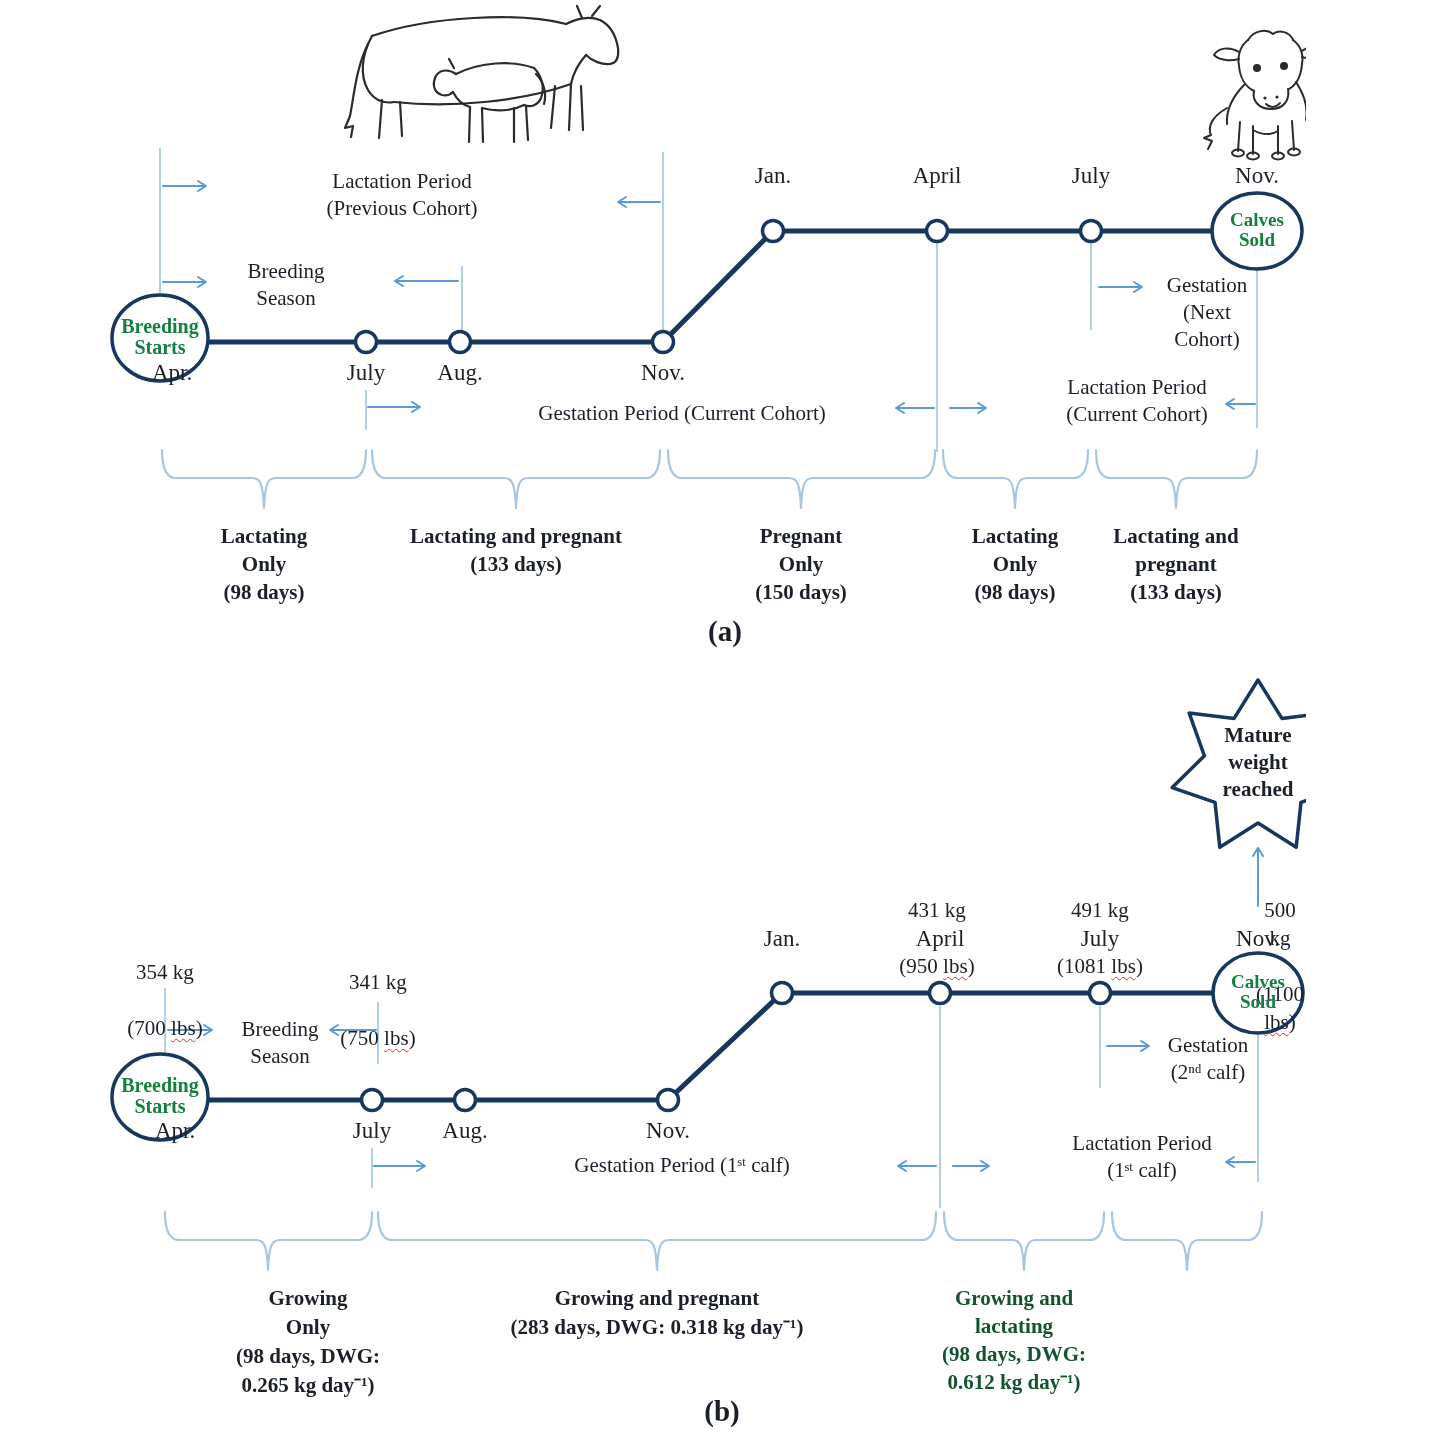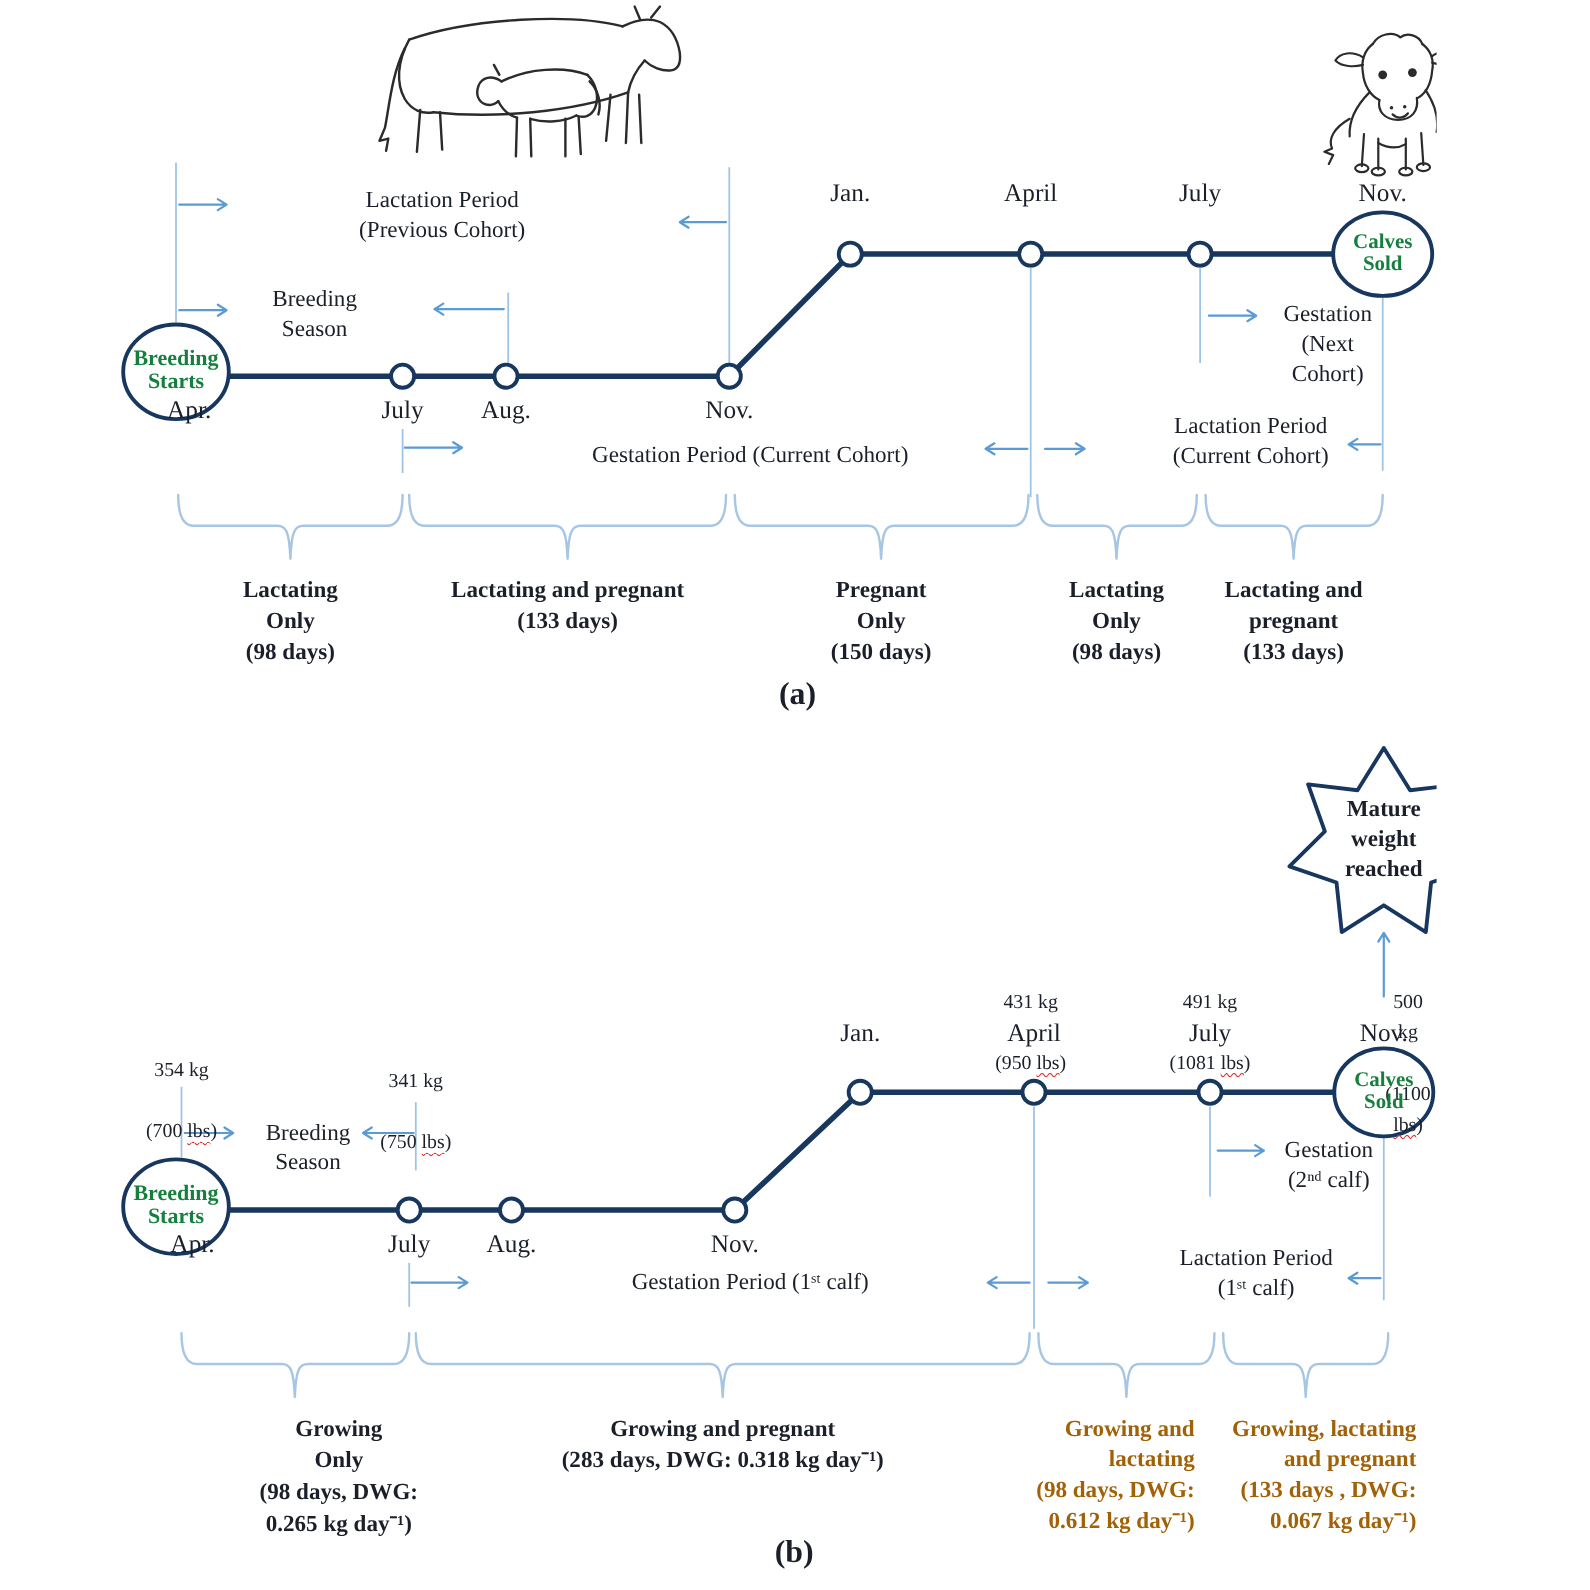--- a/index.html
+++ b/index.html
@@ -1,26 +1,26 @@
 <!DOCTYPE html>
 <html><head>
 <meta charset="utf-8">
 <style>
   html,body{margin:0;padding:0;background:#fff;}
   .stage{position:relative;width:1306px;height:1445px;background:#ffffff;overflow:hidden;
          font-family:"Liberation Serif", serif;color:#1b1f2a;}
   svg.layer{position:absolute;left:0;top:0;}
   .txt{position:absolute;transform:translateX(-50%);text-align:center;white-space:pre-line;
        font-size:21px;line-height:27px;color:#1b1f2a;}
-  .txtl{position:absolute;text-align:right;white-space:pre-line;font-size:21px;line-height:29px;color:#a16207;}
+  .txtl{position:absolute;text-align:center;white-space:pre-line;font-size:21px;line-height:29px;color:#14532d;}
   .month{font-size:23px;line-height:25px;}
   .bold{font-weight:bold;}
   .navy{color:#15803d;}
   .phase{font-weight:bold;font-size:21px;line-height:28px;}
-  .weight{font-size:18px;line-height:28px;}
+  .weight{font-size:21px;line-height:28px;}
   .wavy{text-decoration-line:underline;text-decoration-style:wavy;text-decoration-color:#e03131;
         text-decoration-thickness:1px;text-underline-offset:3px;}
   .tag{font-weight:bold;font-size:29px;}
 </style>
 </head>
 <body>
 
 <div class="stage">
 
 <svg class="layer" width="1445" height="1445" viewBox="0 0 1445 1445">
@@ -250,20 +250,16 @@
 <div class="txt phase" style="left:308px;top:1284px;line-height:29px;">Growing
 Only
 (98 days, DWG:
 0.265 kg day⁻¹)</div>
 <div class="txt phase" style="left:657px;top:1284px;line-height:29px;">Growing and pregnant
 (283 days, DWG: 0.318 kg day⁻¹)</div>
 <div class="txtl phase" style="left:942px;top:1284px;">Growing and
 lactating
 (98 days, DWG:
 0.612 kg day⁻¹)</div>
-<div class="txtl phase" style="left:1120px;top:1284px;">Growing, lactating
-and pregnant
-(133 days , DWG:
-0.067 kg day⁻¹)</div>
 
 <div class="txt tag" style="left:722px;top:1398px;">(b)</div>
 
 </div>
 
 </body></html>

